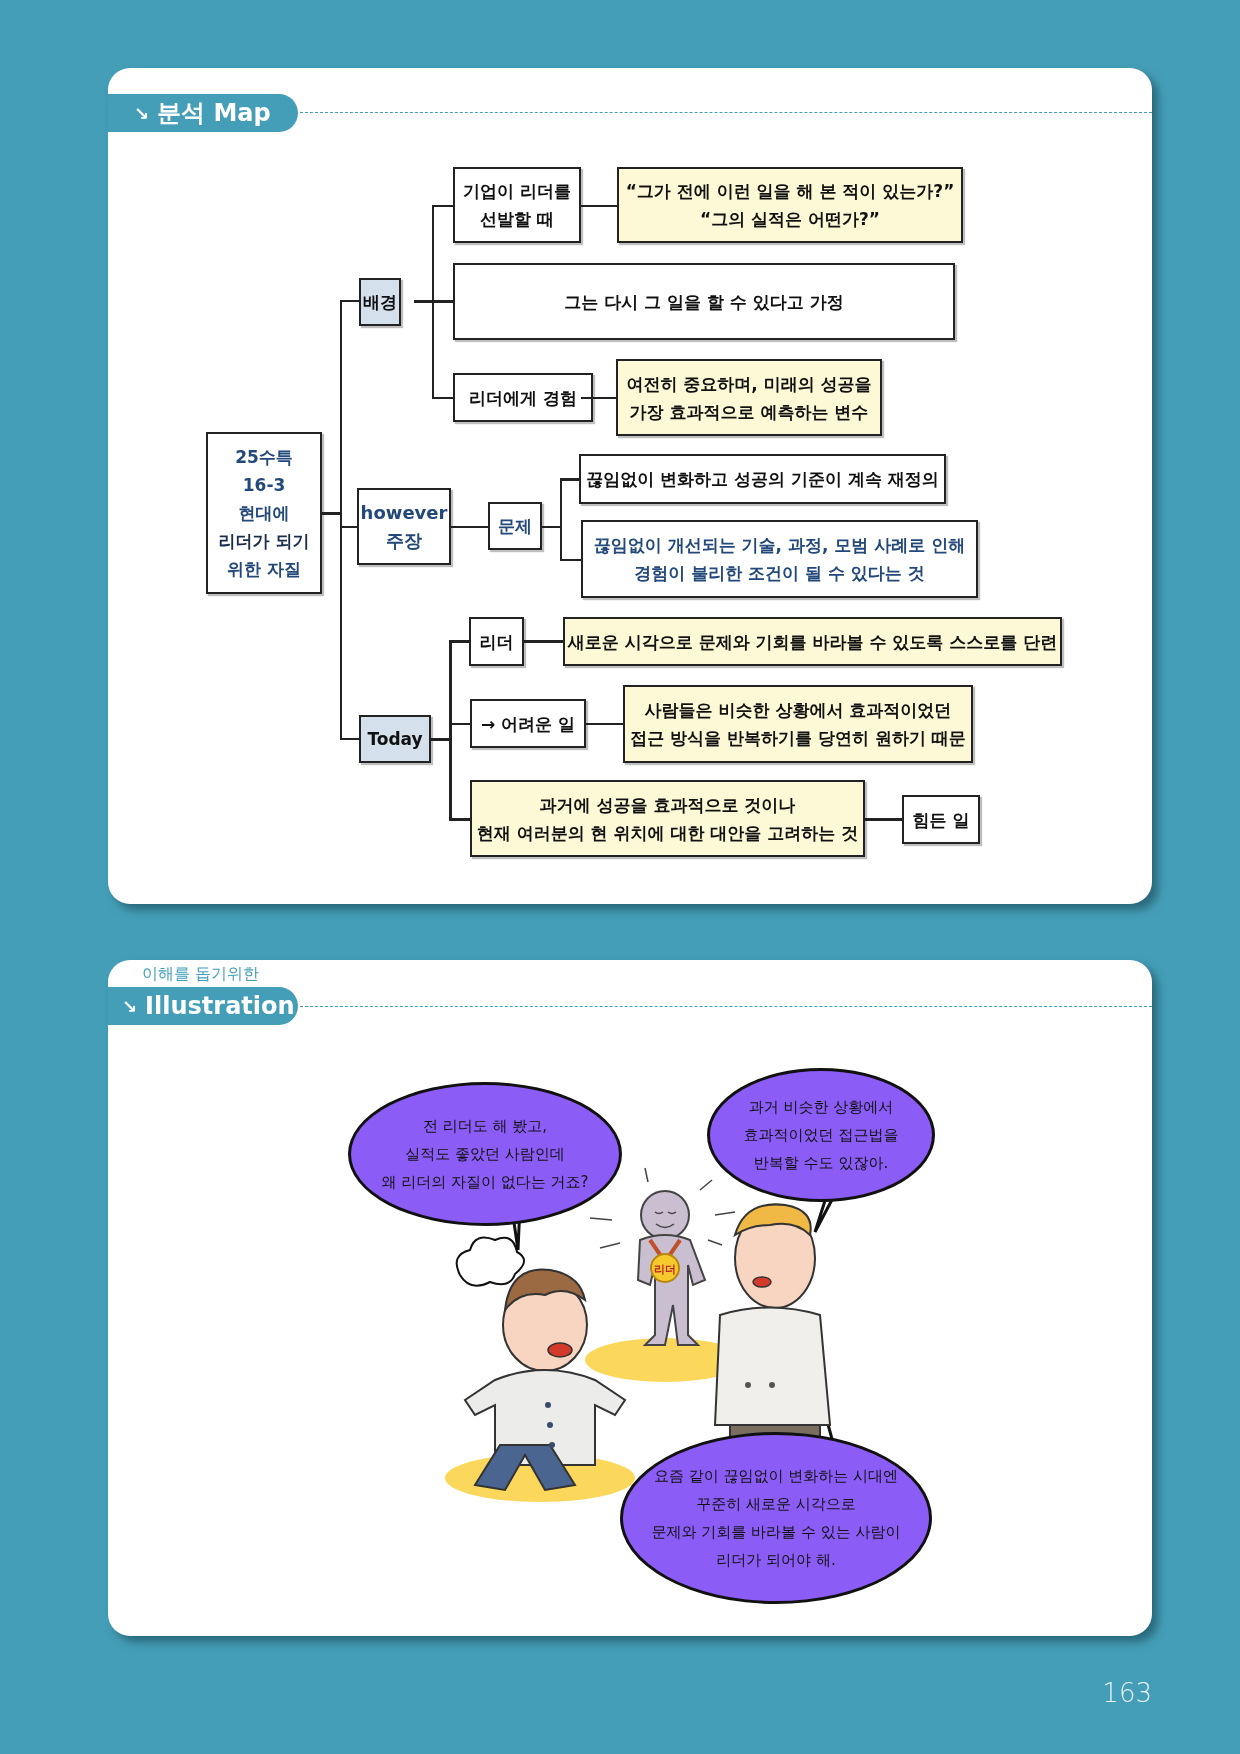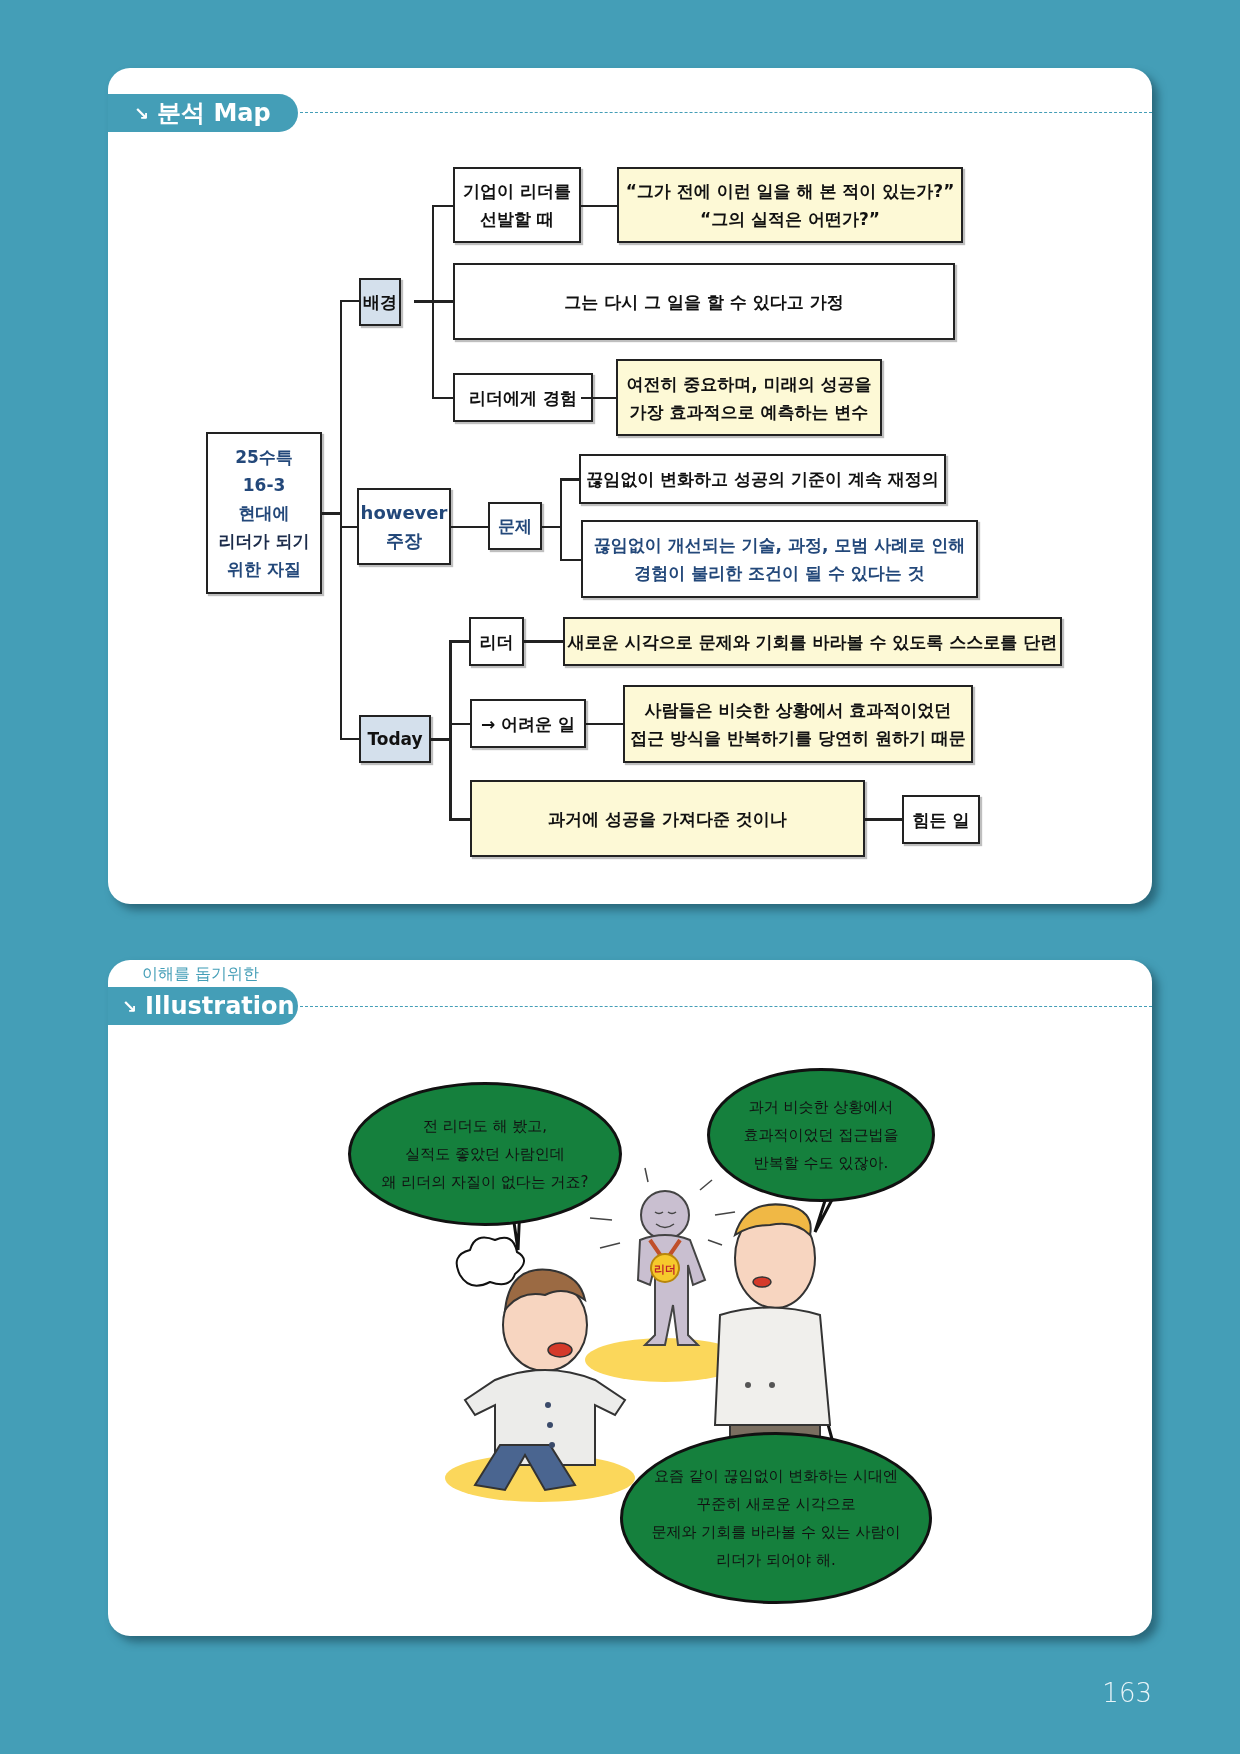--- a/index.html
+++ b/index.html
@@ -30,21 +30,21 @@
     box-shadow: 2px 2px 1px rgba(0,0,0,0.25);
   }
   .box.yellow { background:#fdf9d6; font-weight:bold; }
   .box.blue { background:#d4e0ec; font-weight:bold; }
   .box.navy { color:#23487a; }
   .box.bold { font-weight:bold; }
   .line { position:absolute; background:#222; }
 
   
   .bubble {
-    position:absolute; background:#15803d; border:3px solid #111; border-radius:50%;
+    position:absolute; background:#8b5cf6; border:3px solid #111; border-radius:50%;
     display:flex; flex-direction:column; align-items:center; justify-content:center;
     font-size:15px; line-height:28px; color:#111; text-align:center;
     font-family:"DejaVu Sans", sans-serif;
   }
   .pagenum { position:absolute; right:88px; top:1678px; color:#e8f4f8; font-size:26px; font-weight:300; }
 </style>
 </head>
 <body>
 
 <div class="card" style="left:108px; top:68px; width:1044px; height:836px;">
@@ -143,21 +143,22 @@
   <div class="box bold" style="left:470px; top:699px; width:116px; height:49px;">
     <span>→ 어려운 일</span>
   </div>
   <div class="line" style="left:586px; top:723px; width:38px; height:2px;"></div>
   <div class="box yellow" style="left:623px; top:685px; width:350px; height:78px;">
     <span>사람들은 비슷한 상황에서 효과적이었던</span>
     <span>접근 방식을 반복하기를 당연히 원하기 때문</span>
   </div>
 
   <div class="box yellow" style="left:470px; top:780px; width:395px; height:77px;">
-    <span>과거에 성공을 가져다준 것이나</span>
+    <span>과거에 성공을 효과적으로 것이나</span>
+    <span>현재 여러분의 현 위치에 대한 대안을 고려하는 것</span>
   </div>
   <div class="line" style="left:865px; top:818px; width:38px; height:3px;"></div>
   <div class="box bold" style="left:902px; top:795px; width:78px; height:49px;">
     <span>힘든 일</span>
   </div>
 </div>
 
 <div class="card" style="left:108px; top:960px; width:1044px; height:676px;">
   <div class="subtitle" style="left:34px; top:4px;">이해를 돕기위한</div>
   <div class="tab" style="top:27px; width:190px; padding-left:14px;">

